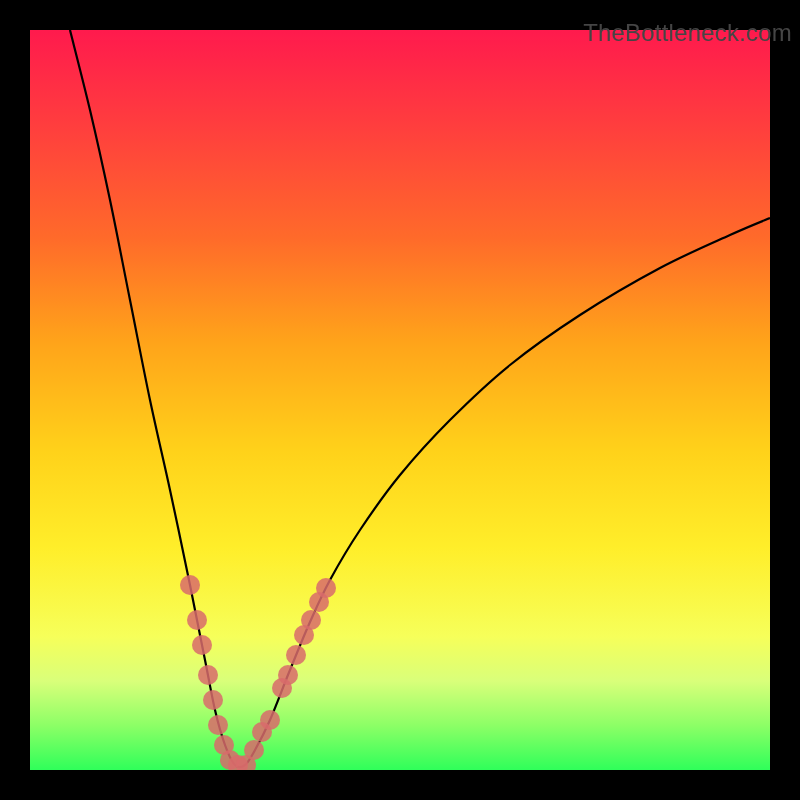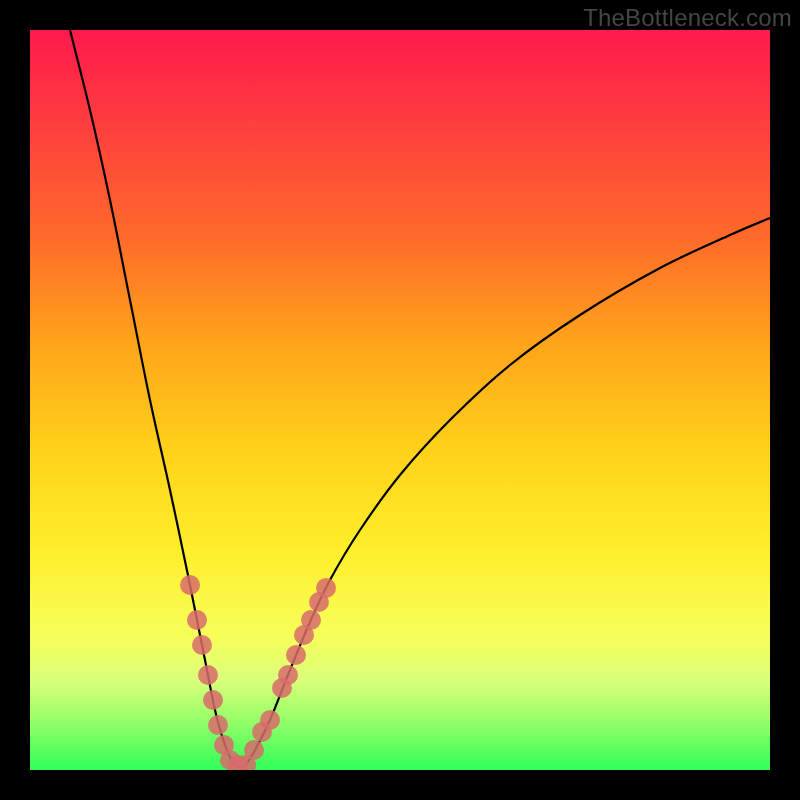--- a/index.html
+++ b/index.html
@@ -39,21 +39,21 @@
   }
   .svg-layer {
     position: absolute;
     left: 0;
     top: 0;
     width: 740px;
     height: 740px;
   }
   .watermark {
     position: absolute;
-    top: 4px;
+    top: 19px;
     right: 8px;
     font-size: 24px;
     font-weight: 500;
     color: #454545;
     letter-spacing: 0.2px;
     user-select: none;
   }
 </style>
 </head>
 <body>

